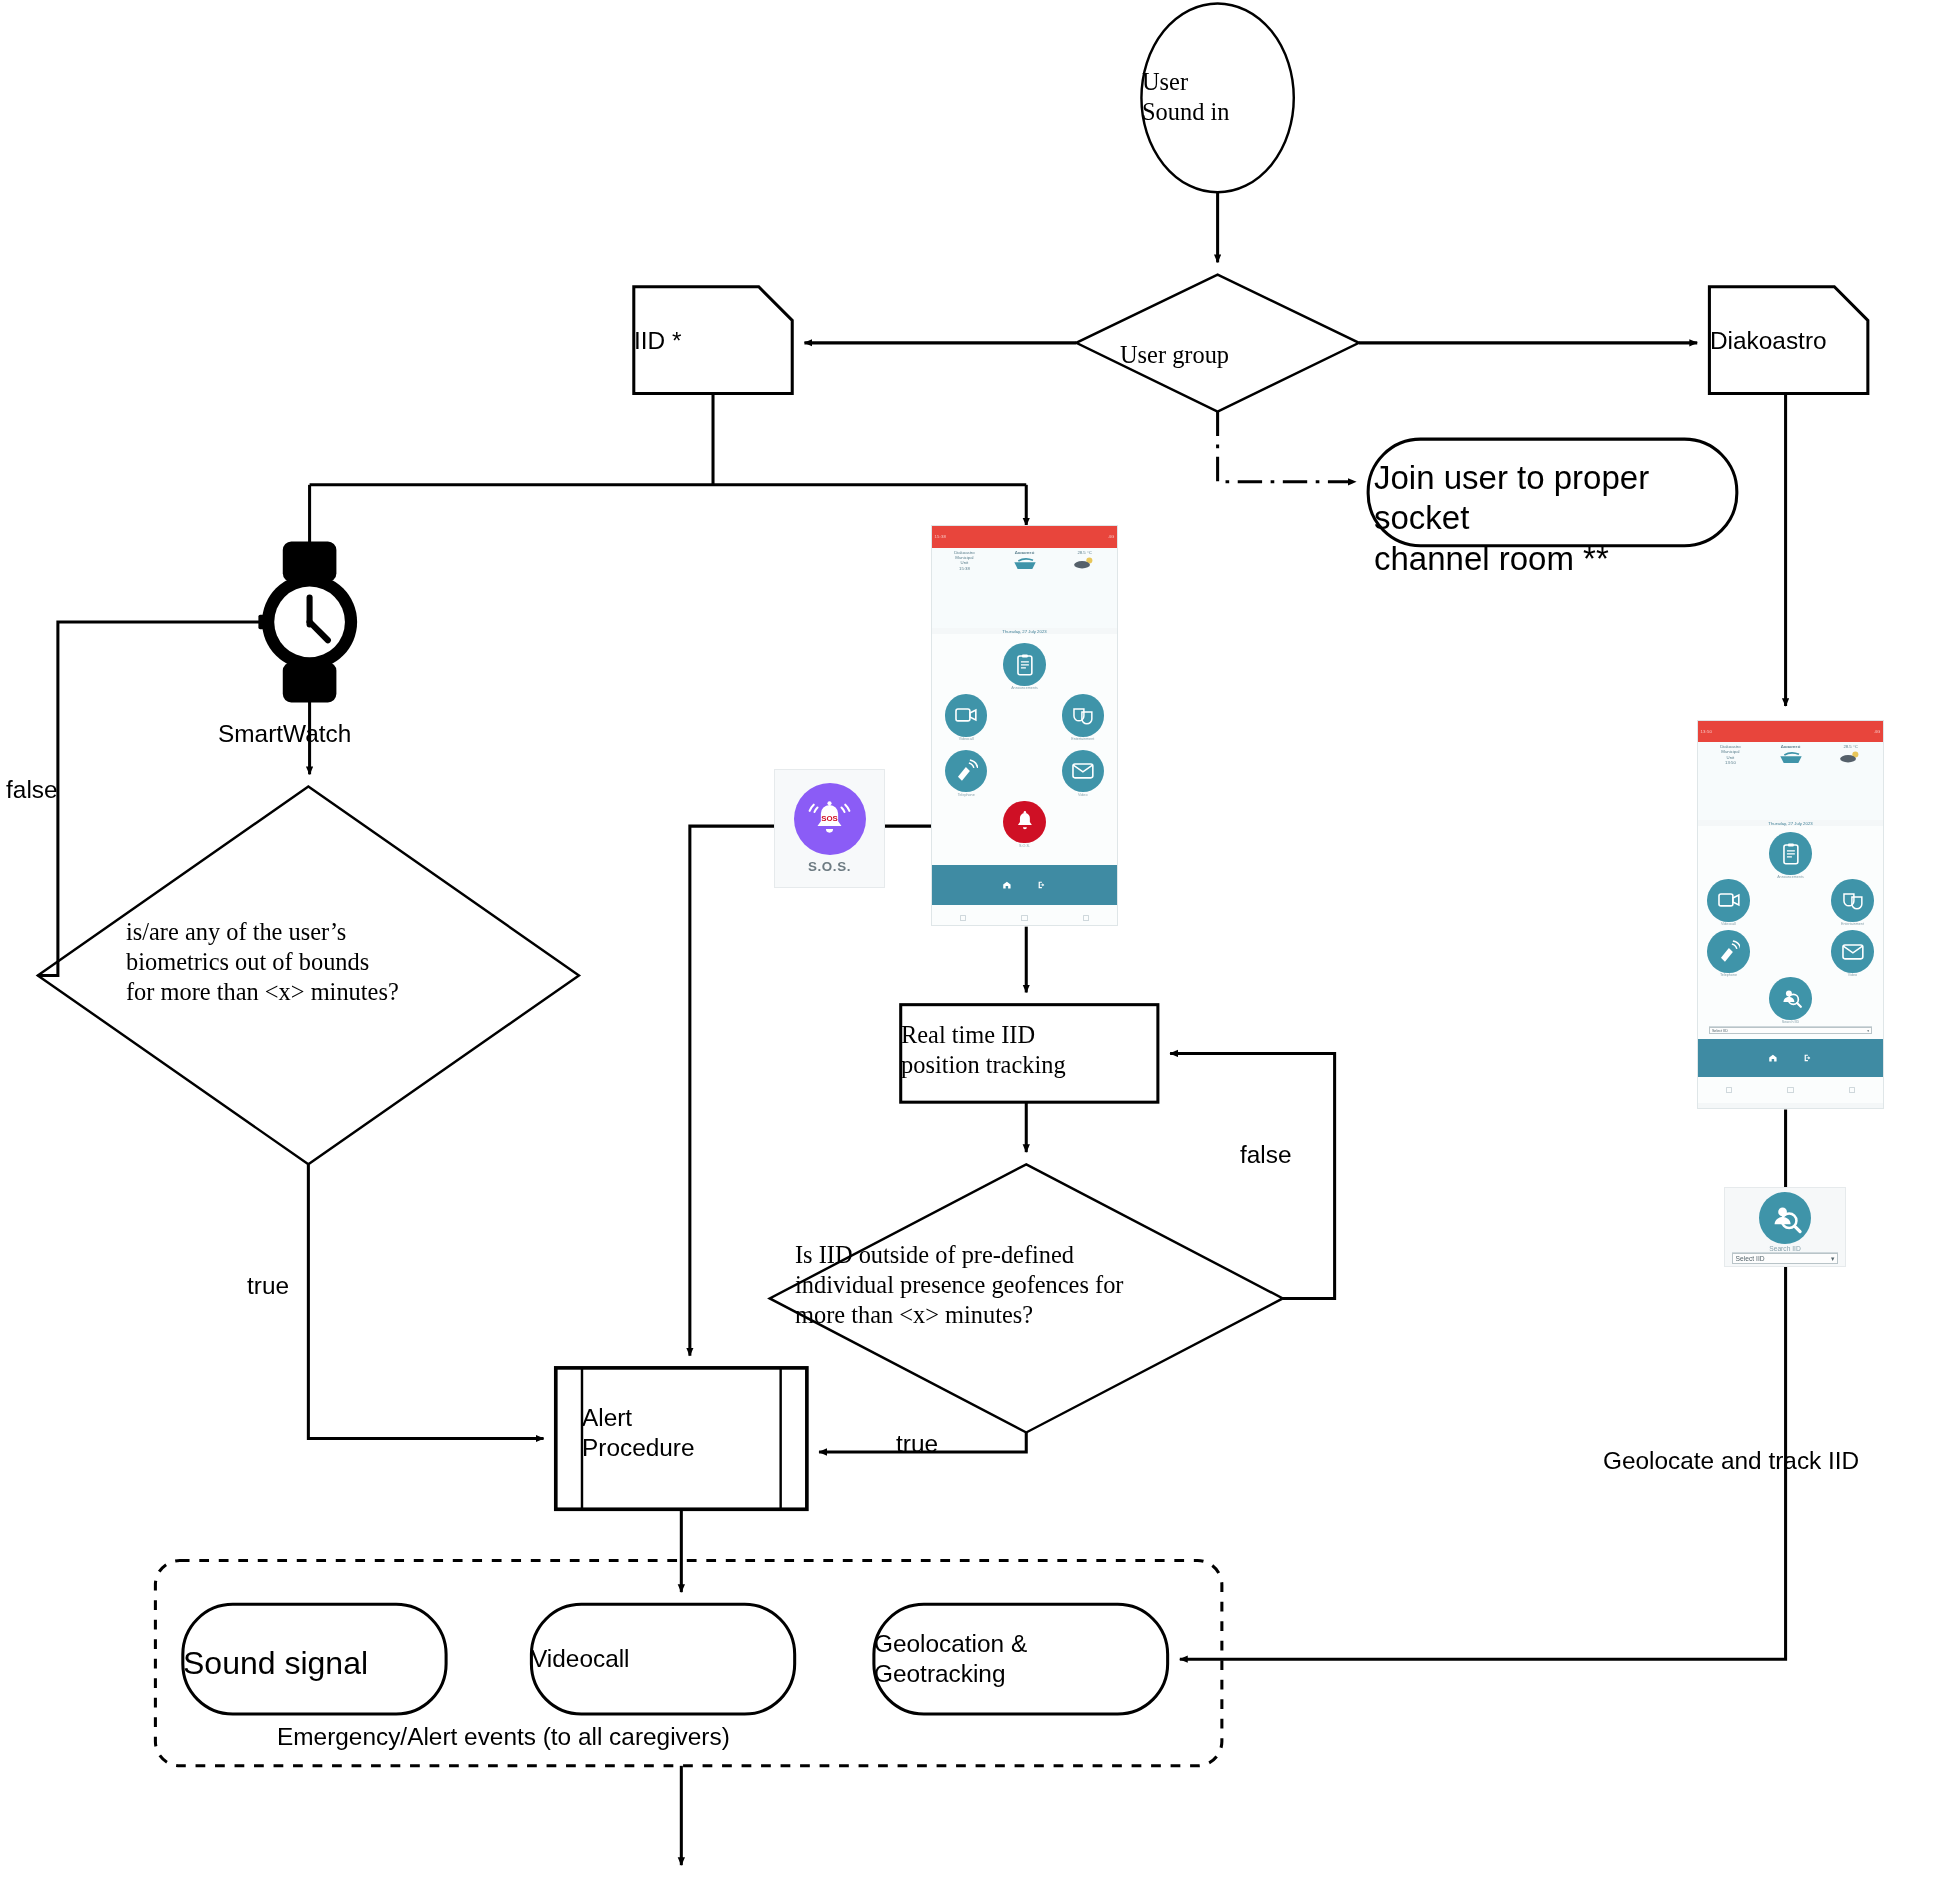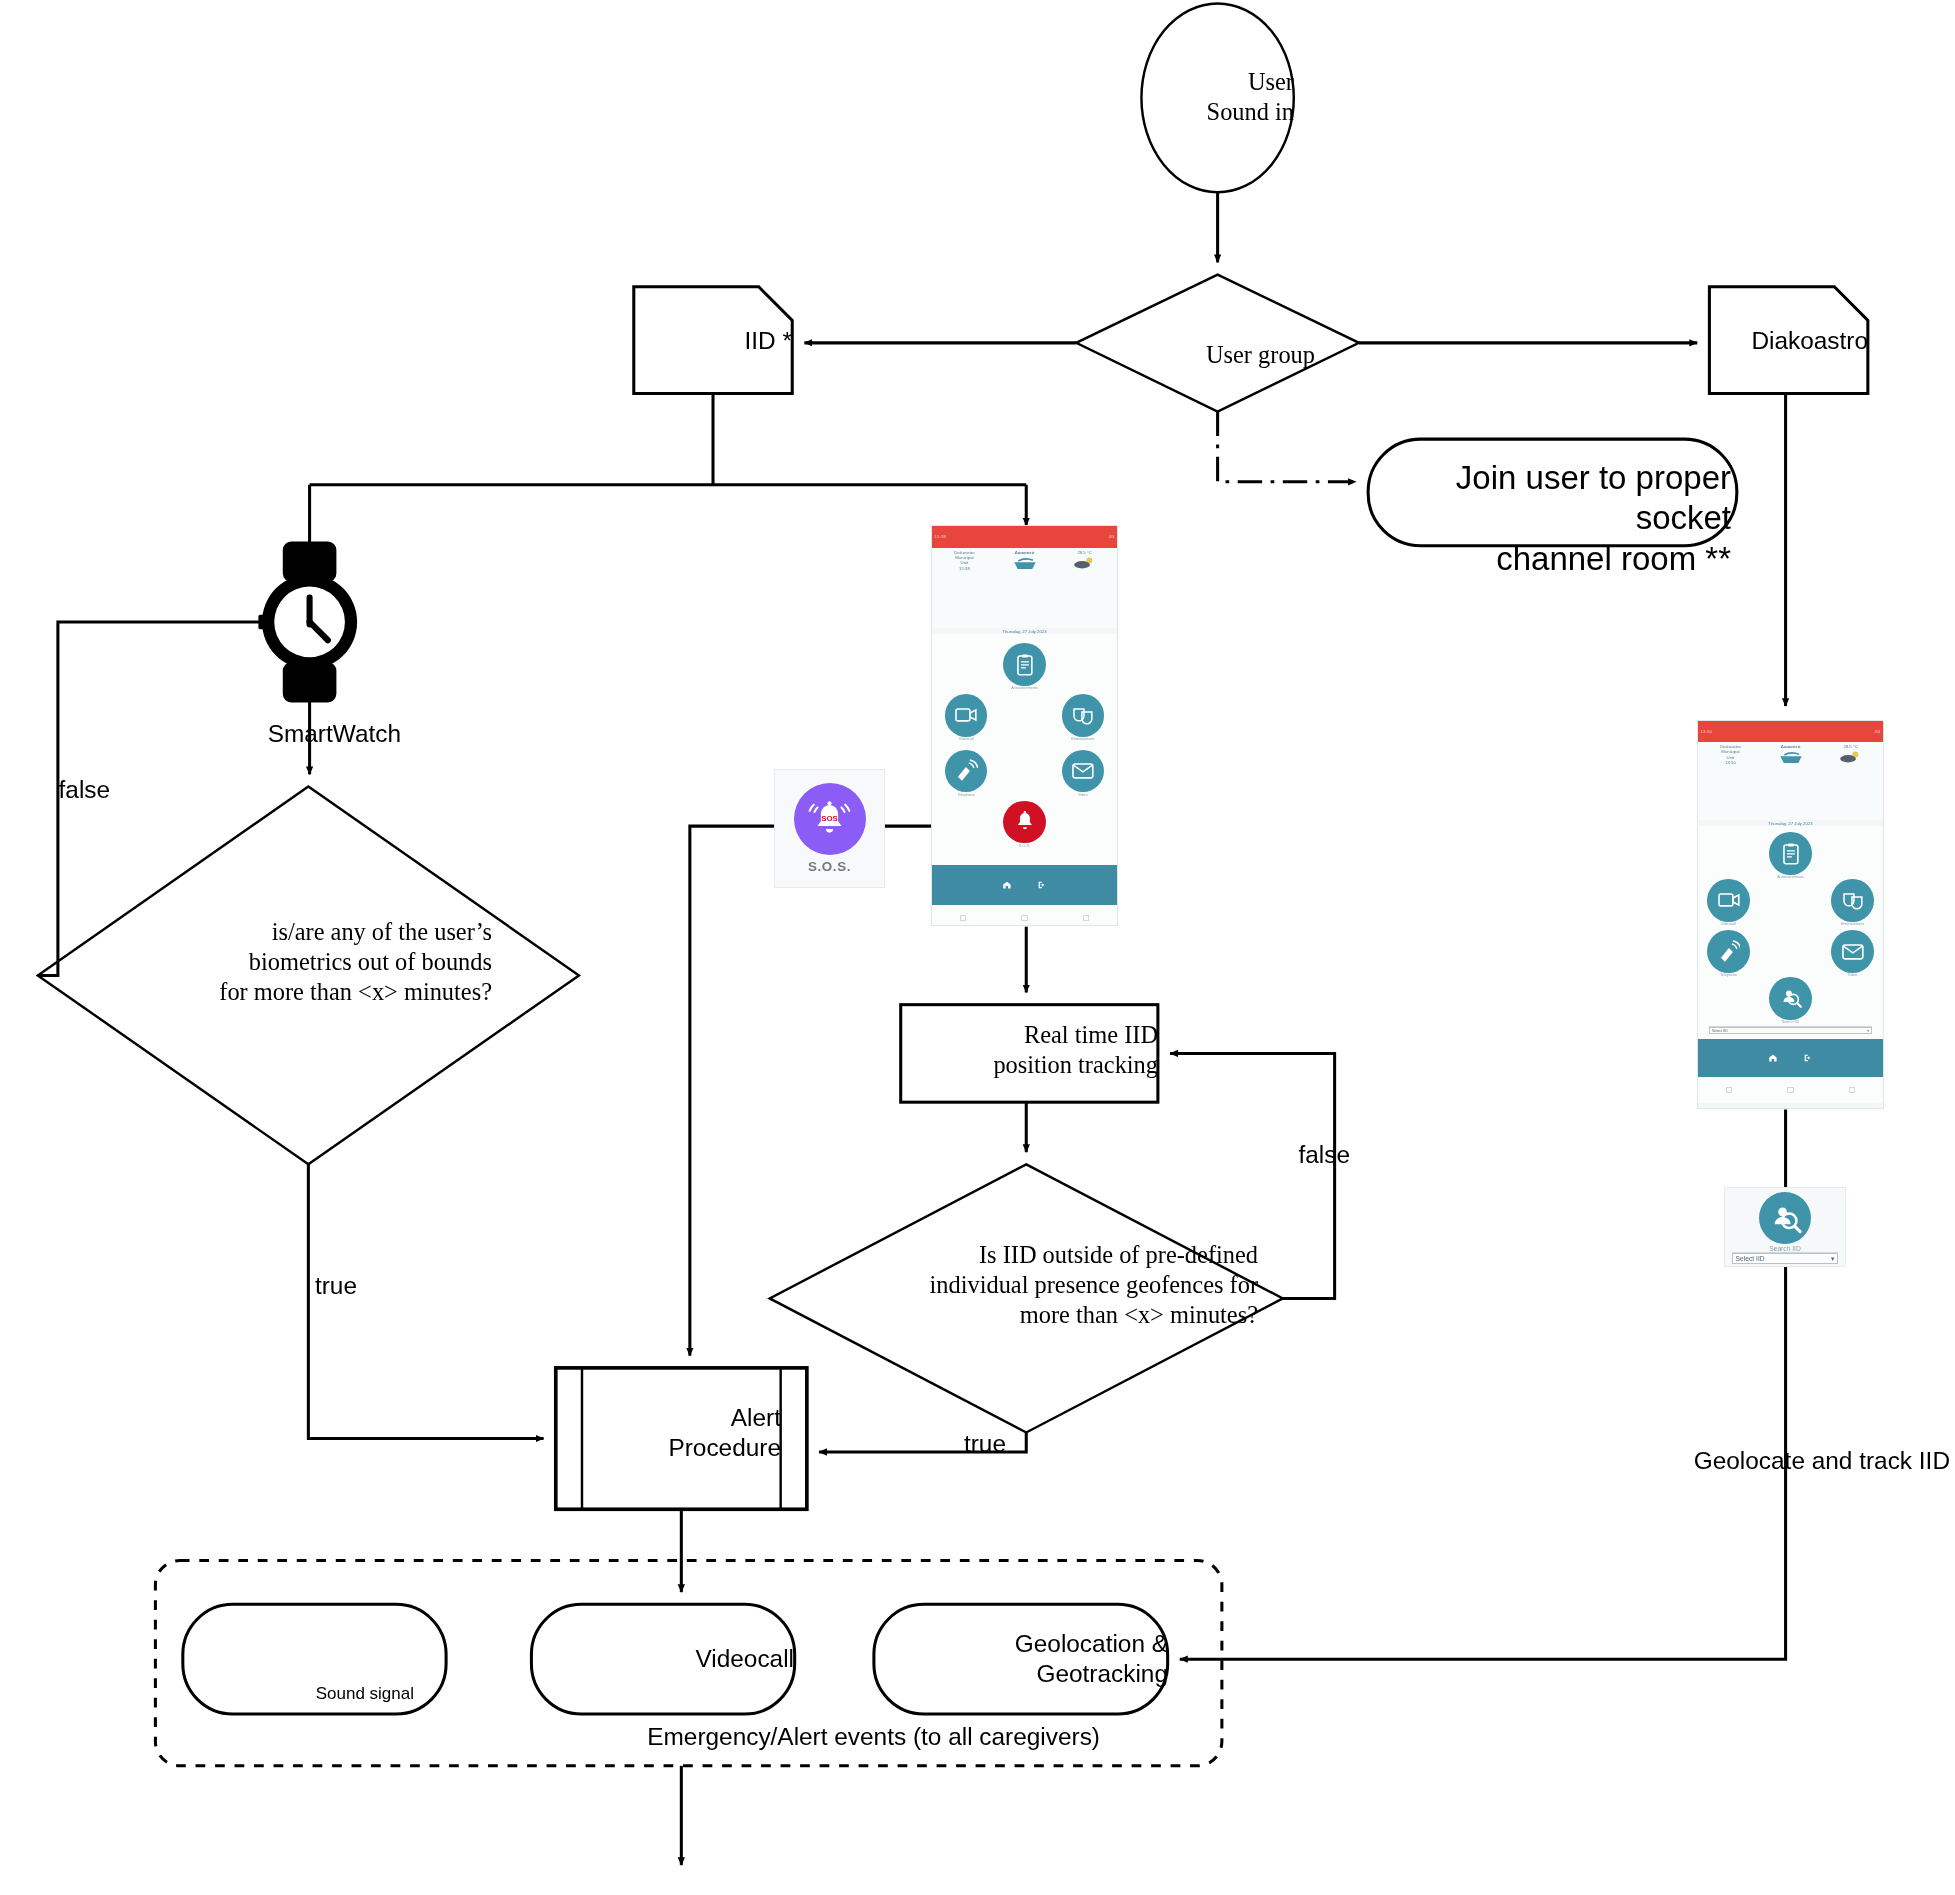--- a/index.html
+++ b/index.html
@@ -1,21 +1,21 @@
 <!DOCTYPE html>
 <html style="font-size:9.8px"><head>
 <meta charset="utf-8">
 <style>
   html,body{margin:0;padding:0;background:#ffffff;}
   body{width:1955px;height:1896px;position:relative;overflow:hidden;
        font-family:"Liberation Sans", sans-serif;}
   #canvas{position:absolute;left:0;top:0;width:1955px;height:1896px;}
   .serif{font-family:"Liberation Serif", serif;}
   .sans{font-family:"Liberation Sans", sans-serif;}
-  .node-label{position:absolute;text-align:right;color:#000;line-height:1.22;pointer-events:none;}
+  .node-label{position:absolute;text-align:left;color:#000;line-height:1.22;pointer-events:none;}
   .phone{position:absolute;background:#f4f7f8;border:0.6px solid #dfe6e8;box-sizing:border-box;overflow:hidden;}
   .ph-status{height:5.5%;background:#e8453c;display:flex;align-items:center;justify-content:space-between;padding:0 2.4px;box-sizing:border-box;}
   .ph-status span{font-size:4.3px;color:#f7c9c6;letter-spacing:0.2px;}
   .ph-head{height:20%;background:#f7fbfc;display:flex;padding:1.8px 2.4px 0 2.4px;box-sizing:border-box;}
   .ph-head .col{flex:1;text-align:center;color:#5a7e8c;font-size:4.3px;line-height:1.25;}
   .ph-head .col.l{text-align:center;}
   .ph-date{text-align:center;color:#3f7f96;font-size:4.3px;margin-top:1.2px;}
   .ph-grid{position:relative;height:58%;background:#fbfdfd;}
   .app{position:absolute;width:23%;text-align:center;}
   .app .circ{width:100%;padding-bottom:100%;border-radius:50%;background:#3f94a9;position:relative;}
@@ -162,21 +162,21 @@
   <div>Is IID outside of pre-defined</div>
   <div>individual presence geofences for</div>
   <div>more than &lt;x&gt; minutes?</div>
 </div>
 
 <div class="node-label sans" style="left:582px;top:1403px;width:199px;font-size:24.4px;">
   <div>Alert</div>
   <div>Procedure</div>
 </div>
 
-<div class="node-label sans" style="left:183px;top:1644px;width:231px;font-size:17px;margin-top:40px;">Sound signal</div>
+<div class="node-label sans" style="left:183px;top:1644px;width:231px;font-size:32px;">Sound signal</div>
 
 <div class="node-label sans" style="left:531px;top:1644px;width:263px;font-size:24.4px;">Videocall</div>
 
 <div class="node-label sans" style="left:874px;top:1629px;width:294px;font-size:24.4px;">
   <div>Geolocation &amp;</div>
   <div>Geotracking</div>
 </div>
 
 <div class="node-label sans" style="left:277px;top:1722px;width:823px;font-size:24.4px;">Emergency/Alert events (to all caregivers)</div>
 

